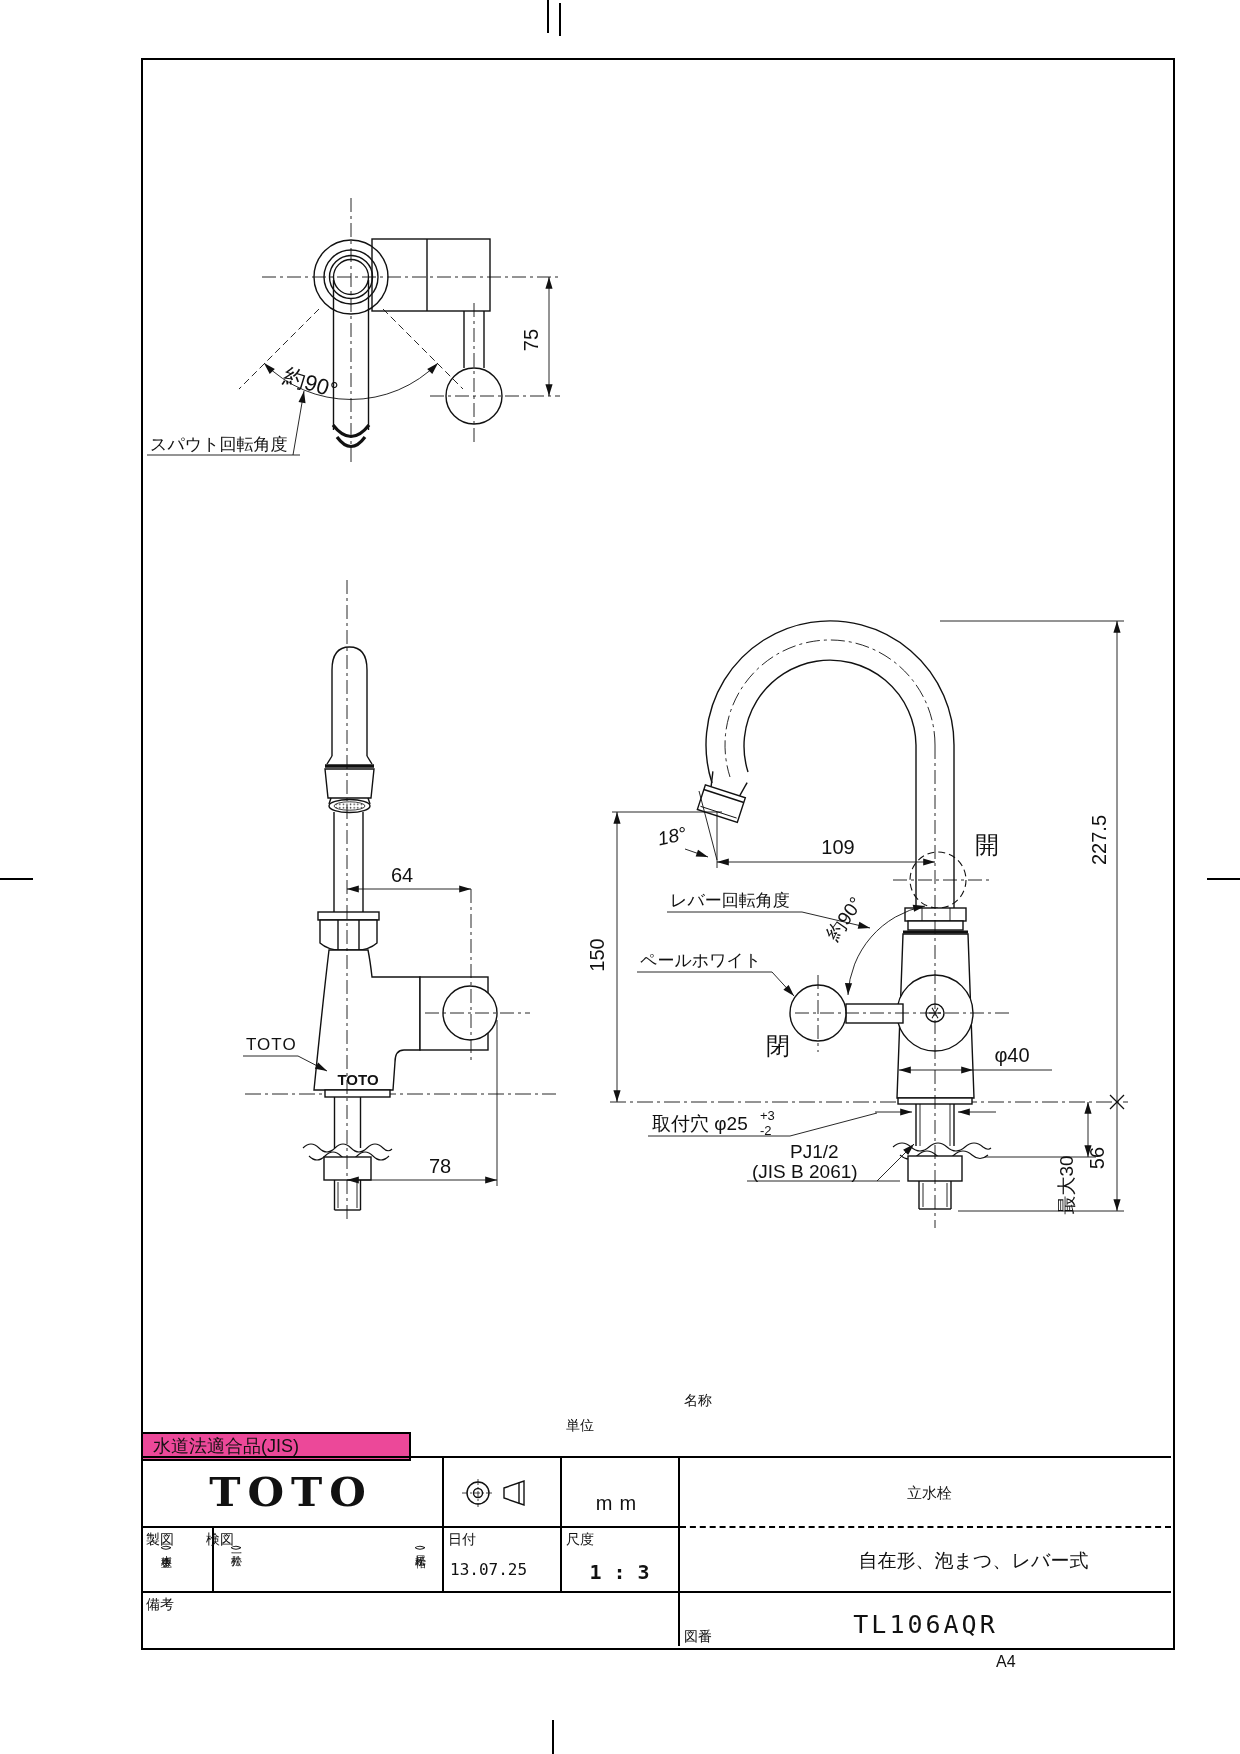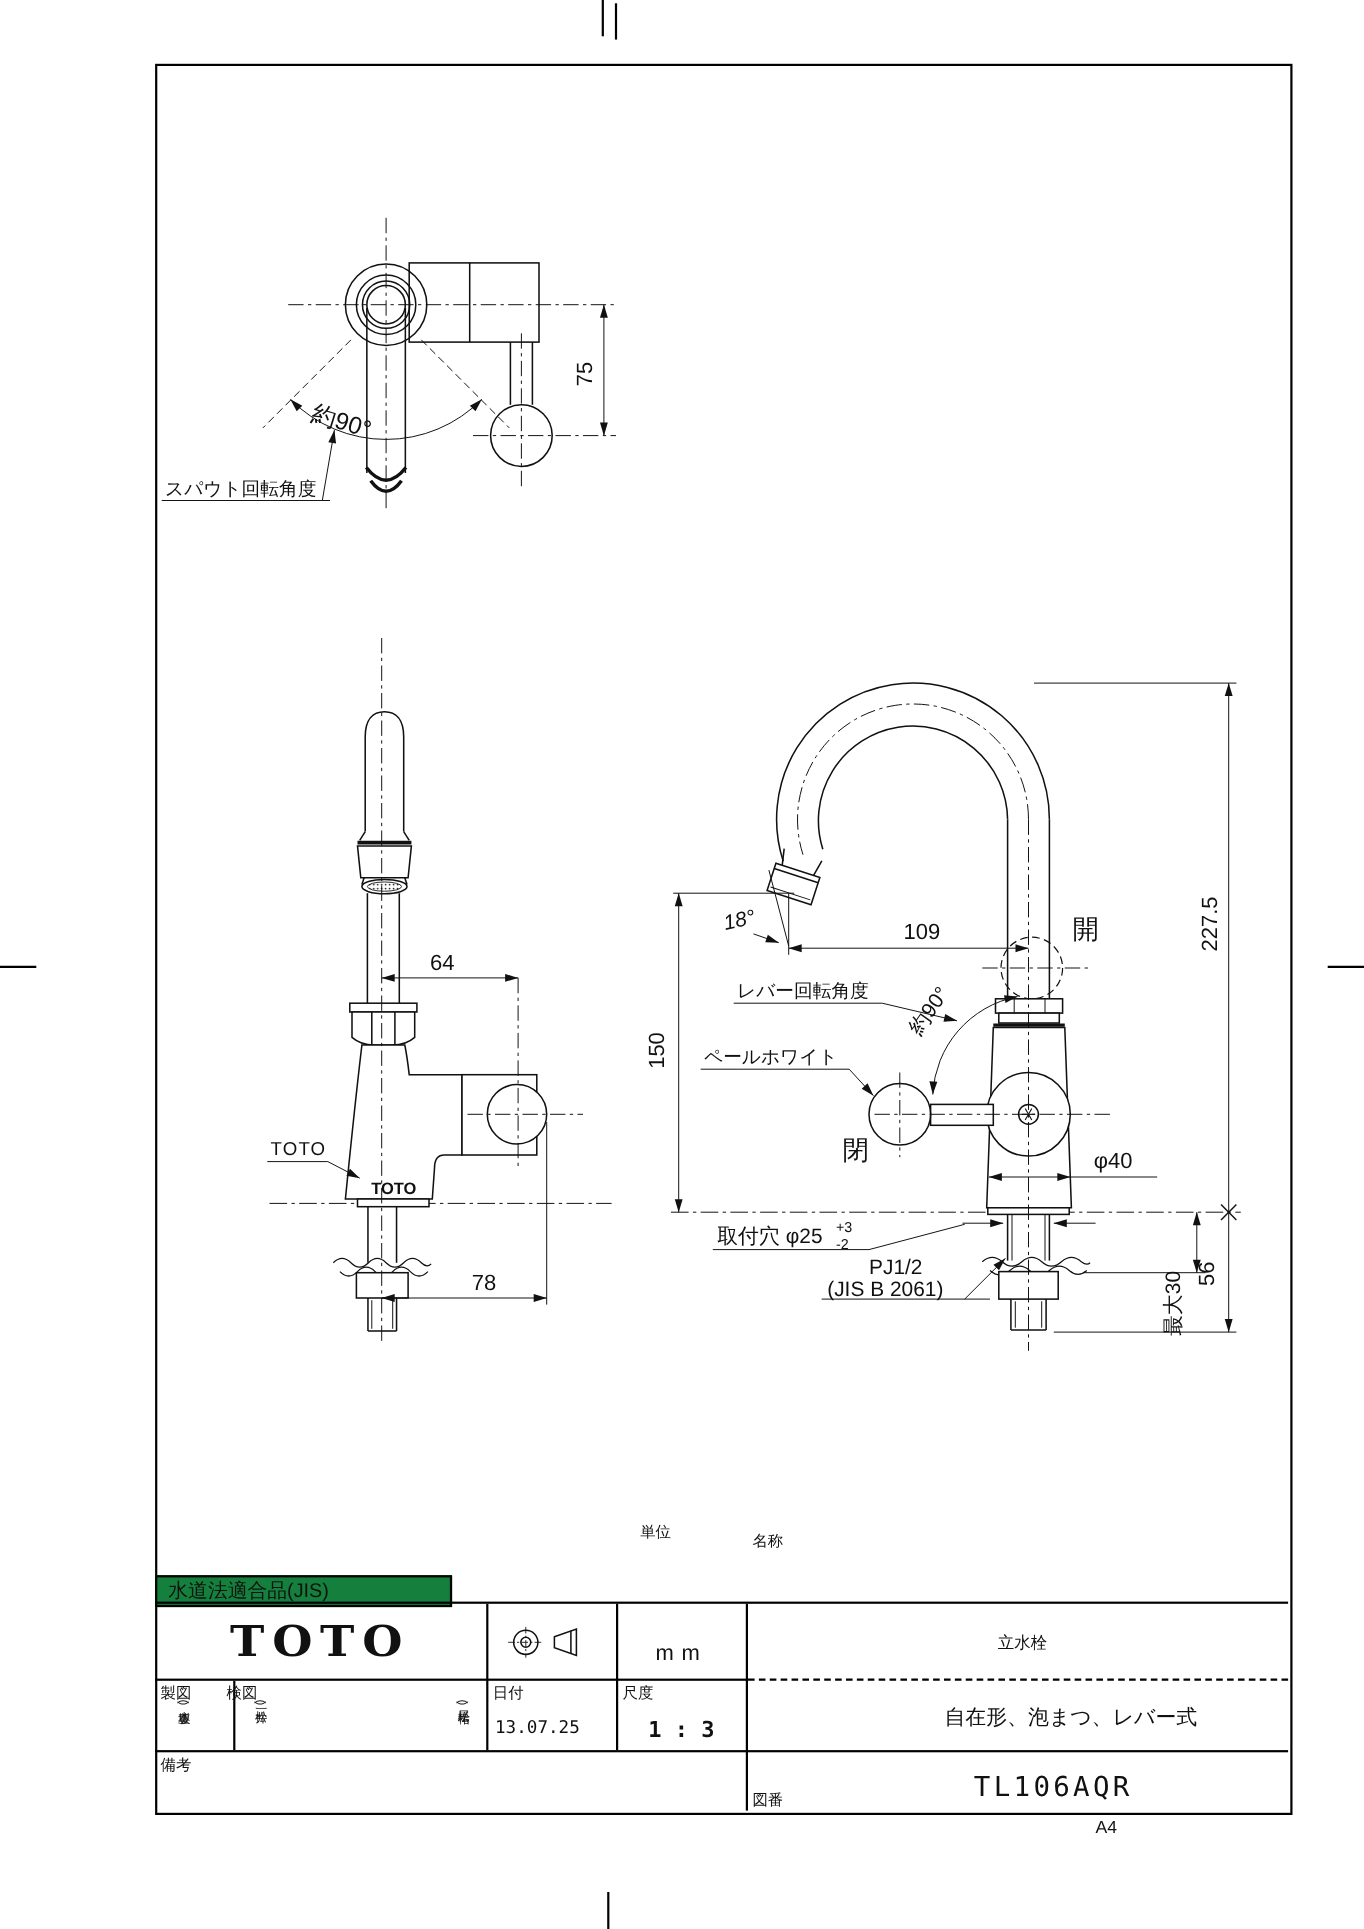--- a/index.html
+++ b/index.html
@@ -12,21 +12,21 @@
   .jp{font-size:17px;}
   .big{font-size:24px;}
   .frame{position:absolute;left:141px;top:58px;width:1030px;height:1588px;border:2px solid #000;}
   .hline,.vline{position:absolute;background:#000;}
   .cell-label{position:absolute;font-size:14px;}
   .tb-text{position:absolute;}
   .vname{position:absolute;writing-mode:vertical-rl;text-orientation:mixed;
          font-size:11px;letter-spacing:-1px;line-height:1.05;}
   .dashed-sep{position:absolute;border-top:2px dashed #000;height:0;}
   .compliance-box{position:absolute;left:141px;top:1432px;width:256px;height:25px;
-      border:2px solid #000;font-size:18px;line-height:25px;padding-left:10px;background:#15803d;}
+      border:2px solid #000;font-size:18px;line-height:25px;padding-left:10px;background:#ec4899;}
   .brand{position:absolute;left:141px;top:1468px;width:300px;text-align:center;
       font-family:"DejaVu Serif","Liberation Serif",serif;font-weight:bold;
       font-size:42px;letter-spacing:7px;transform:scaleY(0.92);}
   .mono{font-family:"DejaVu Sans Mono","Liberation Mono",monospace;}
   .a4{position:absolute;left:996px;top:1653px;font-size:16px;}
 </style>
 </head>
 <body>
 
 <div class="page">
@@ -278,34 +278,34 @@
   <svg style="left:452px;top:1470px;" width="100" height="46" viewBox="0 0 100 46">
     <g fill="none" stroke="#111" stroke-width="1.4">
       <circle cx="26" cy="23" r="11"></circle>
       <circle cx="26" cy="23" r="4.5"></circle>
       <line x1="10" y1="23" x2="42" y2="23" stroke-width="0.8" stroke-dasharray="6 2 2 2"></line>
       <line x1="26" y1="9" x2="26" y2="37" stroke-width="0.8" stroke-dasharray="6 2 2 2"></line>
       <path d="M52,18 L72,11 L72,35 L52,28 Z"></path>
       <line x1="67" y1="12.5" x2="67" y2="33.5"></line>
     </g>
   </svg>
-  <div class="cell-label" style="left:566px;top:1384px;margin-left:16px;">単位</div>
+  <div class="cell-label" style="left:566px;top:1417px;">単位</div>
   <div class="tb-text" style="left:561px;top:1492px;width:117px;text-align:center;font-size:20px;letter-spacing:7px;">mm</div>
   <div class="cell-label" style="left:684px;top:1392px;">名称</div>
   <div class="tb-text" style="left:684px;top:1484px;width:491px;text-align:center;font-size:15px;">立水栓</div>
   <div class="tb-text" style="left:680px;top:1548px;width:491px;text-align:center;font-size:19px;margin-left:48px;">自在形、泡まつ、レバー式</div>
 
   <div class="cell-label" style="left:146px;top:1531px;">製図</div>
   <div class="vname" style="left:160px;top:1547px;height:44px;">坂本(豊)</div>
   <div class="cell-label" style="left:206px;top:1531px;font-family:Liberation Mono, monospace;">検図</div>
   <div class="vname" style="left:230px;top:1547px;height:44px;">松井(一)</div>
   <div class="vname" style="left:414px;top:1547px;height:44px;">松尾(祐)</div>
   <div class="cell-label" style="left:448px;top:1531px;">日付</div>
   <div class="tb-text mono" style="left:450px;top:1560px;font-size:16px;">13.07.25</div>
   <div class="cell-label" style="left:566px;top:1531px;">尺度</div>
   <div class="tb-text mono" style="left:561px;top:1560px;width:117px;text-align:center;font-size:20px;font-weight:bold;">1 : 3</div>
 
   <div class="cell-label" style="left:146px;top:1596px;">備考</div>
   <div class="cell-label" style="left:684px;top:1596px;margin-top:32px;">図番</div>
-  <div class="tb-text mono" style="left:680px;top:1610px;width:491px;text-align:center;font-size:25px;letter-spacing:3px;margin-left:32px;">TL106AQR</div>
+  <div class="tb-text mono" style="left:680px;top:1610px;width:491px;text-align:center;font-size:25px;letter-spacing:3px;">TL106AQR</div>
 
   <div class="a4">A4</div>
 </div>
 
 </body></html>

